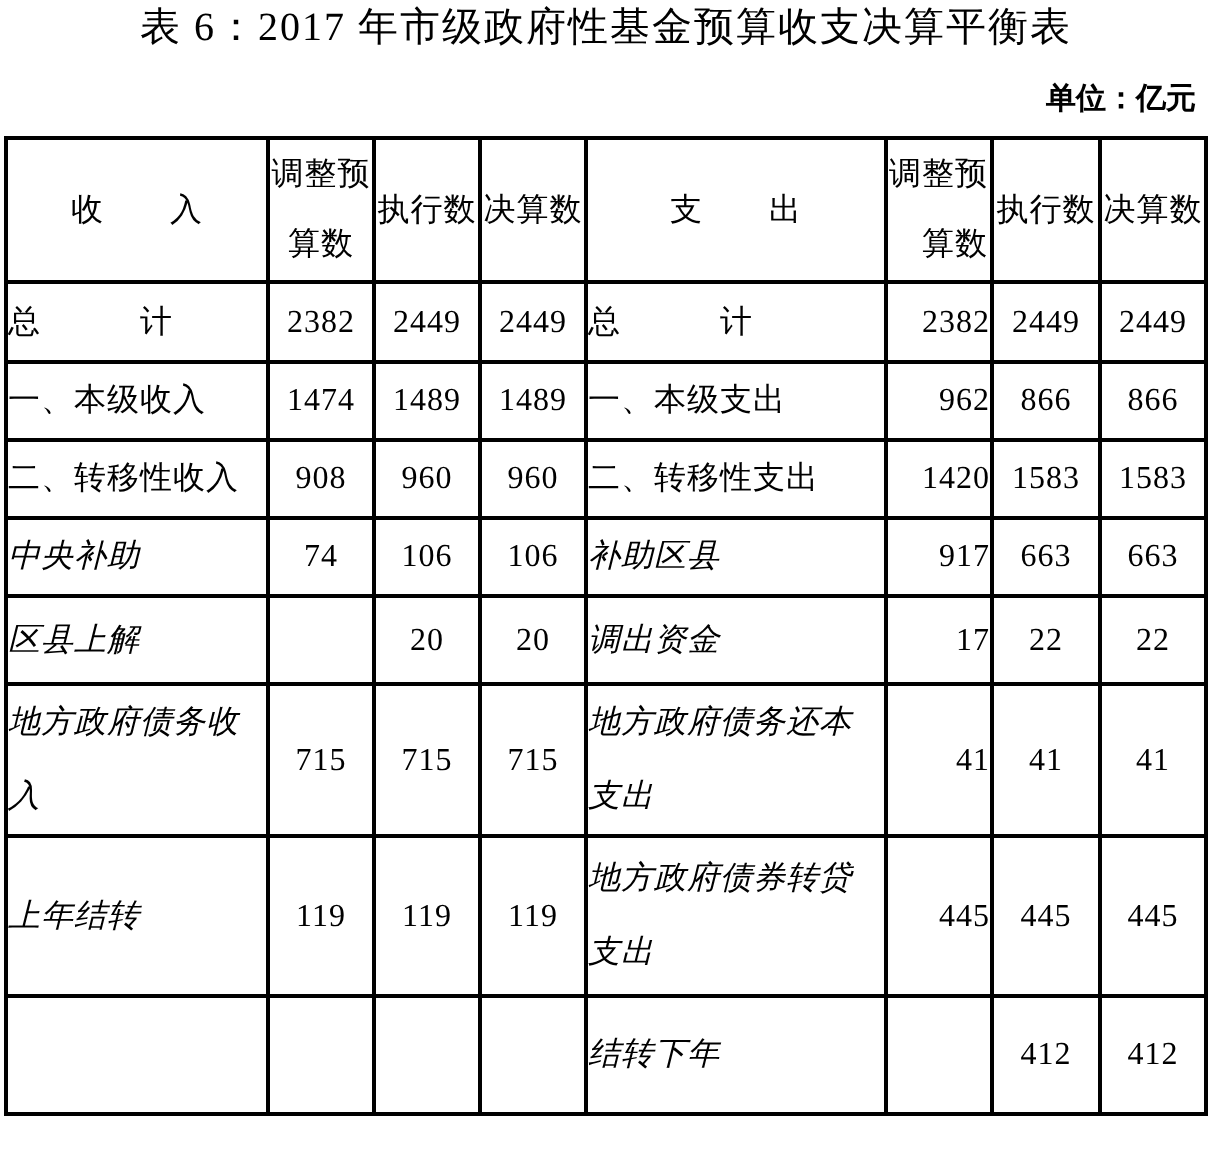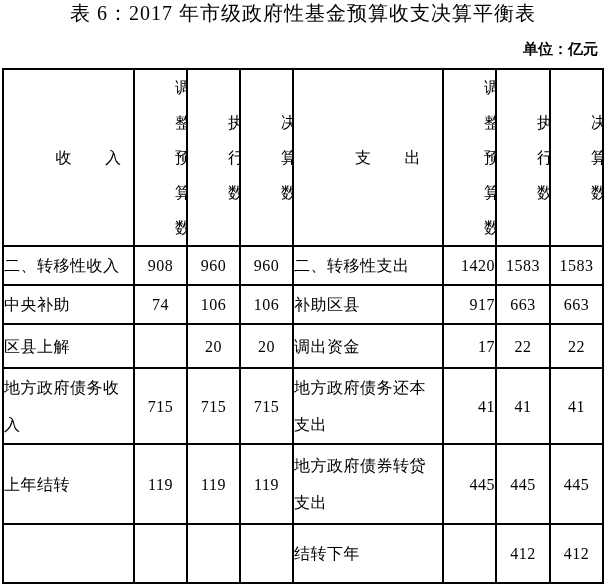--- a/index.html
+++ b/index.html
@@ -36,25 +36,25 @@
     letter-spacing: 0.5px;
   }
   table.balance td {
     border-right: 2px solid #000;
     border-bottom: 2px solid #000;
     padding: 0;
     vertical-align: middle;
     line-height: 37px;
     overflow: hidden;
   }
-  tr.hdr td { line-height: 35px; padding-left: 40px; }
+  tr.hdr td { line-height: 35px; }
   td.no-r { border-right: none; }
   td.no-b { border-bottom: none; }
   td.lbl { text-align: left; padding-left: 2px; }
-  td.ind { padding-left: 28px; }
+  td.ind { padding-left: 28px; font-style: italic; }
   td.ctr { text-align: center; }
   td.radj { text-align: right; padding-right: 7px; }
   tr.hdr td.radj { padding-right: 1px; }
 </style>
 </head>
 <body>
 
 <div class="doc-title">表 6：2017 年市级政府性基金预算收支决算平衡表</div>
 <div class="unit-label">单位：亿元</div>
 
@@ -75,21 +75,41 @@
     <td class="ctr no-b">收　　入</td>
     <td class="ctr no-b">调整预算数</td>
     <td class="ctr no-b">执行数</td>
     <td class="ctr no-b">决算数</td>
     <td class="ctr no-b no-r">支　　出</td>
     <td class="radj no-b">调整预算数</td>
     <td class="ctr no-b no-r">执行数</td>
     <td class="ctr no-b">决算数</td>
   </tr>
 
+  <tr style="height:40px">
+    <td class="lbl">总　　　计</td>
+    <td class="ctr">2382</td>
+    <td class="ctr">2449</td>
+    <td class="ctr">2449</td>
+    <td class="lbl no-r">总　　　计</td>
+    <td class="radj">2382</td>
+    <td class="ctr no-r">2449</td>
+    <td class="ctr">2449</td>
+  </tr>
 
+  <tr style="height:38px">
+    <td class="lbl">一、本级收入</td>
+    <td class="ctr">1474</td>
+    <td class="ctr">1489</td>
+    <td class="ctr">1489</td>
+    <td class="lbl no-r">一、本级支出</td>
+    <td class="radj">962</td>
+    <td class="ctr no-r">866</td>
+    <td class="ctr">866</td>
+  </tr>
 
   <tr style="height:38px">
     <td class="lbl">二、转移性收入</td>
     <td class="ctr">908</td>
     <td class="ctr">960</td>
     <td class="ctr">960</td>
     <td class="lbl no-r">二、转移性支出</td>
     <td class="radj">1420</td>
     <td class="ctr no-r">1583</td>
     <td class="ctr">1583</td>

